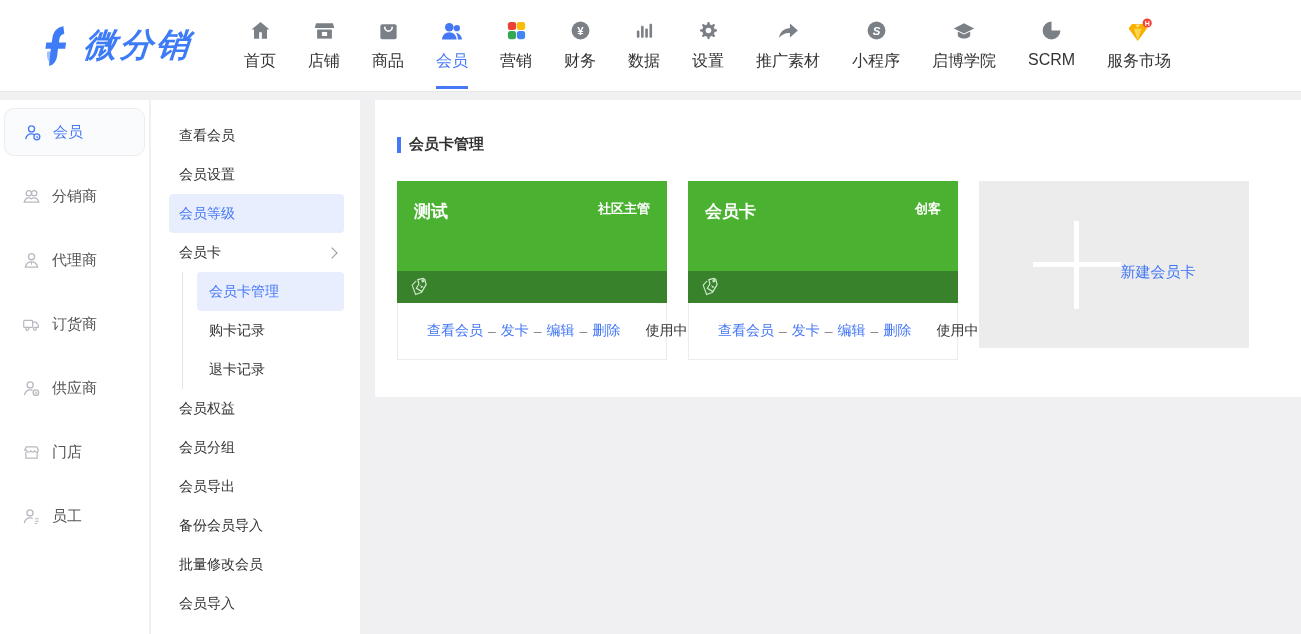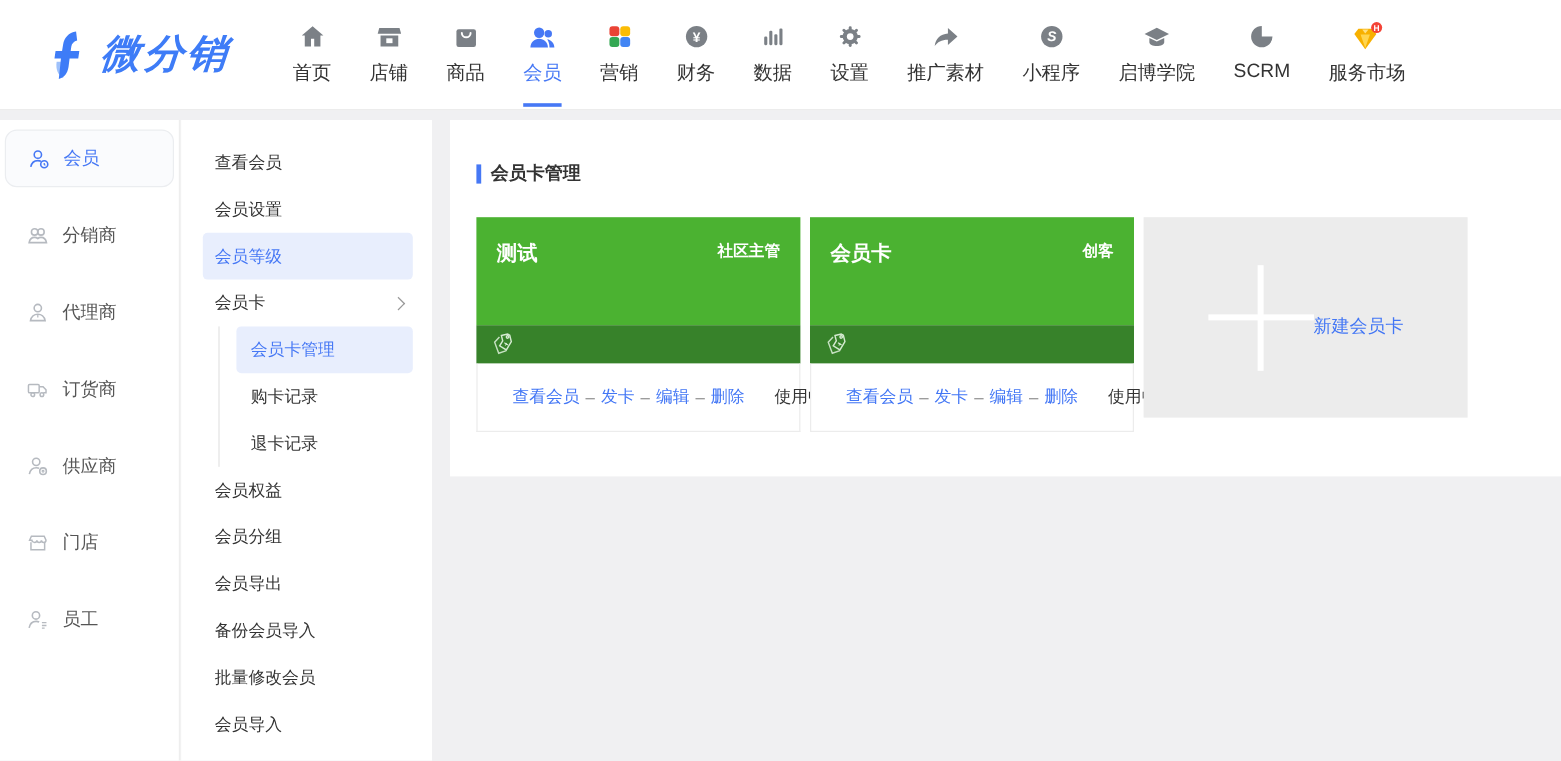--- a/index.html
+++ b/index.html
@@ -74,21 +74,21 @@
     transform:rotate(45deg); margin-right:4px;
   }
   
   .main {
     position:absolute; top:100px; left:375px; width:926px; height:297px;
     background:#fff; padding:35px 0 0 22px;
   }
   .section-title { display:flex; align-items:center; gap:8px; }
   .title-bar { width:4px; height:16px; background:#4678f5; }
   .title-text { font-size:15px; font-weight:bold; color:#333; }
-  .cards { display:flex; gap:8px; margin-top:27px; }
+  .cards { display:flex; gap:21px; margin-top:27px; }
   .mcard { width:270px; height:167px; background:#fff; }
   .mcard-header {
     height:90px; background:#4bb231; color:#fff;
     display:flex; justify-content:space-between; padding:19px 17px 0;
   }
   .mcard-title { font-size:17px; font-weight:bold; }
   .mcard-badge { font-size:13px; font-weight:bold; }
   .mcard-strip { height:32px; background:#37822a; display:flex; align-items:center; padding-left:11px; }
   .mcard-footer {
     height:57px; background:#fff; border:1px solid #ececec; border-top:none;

